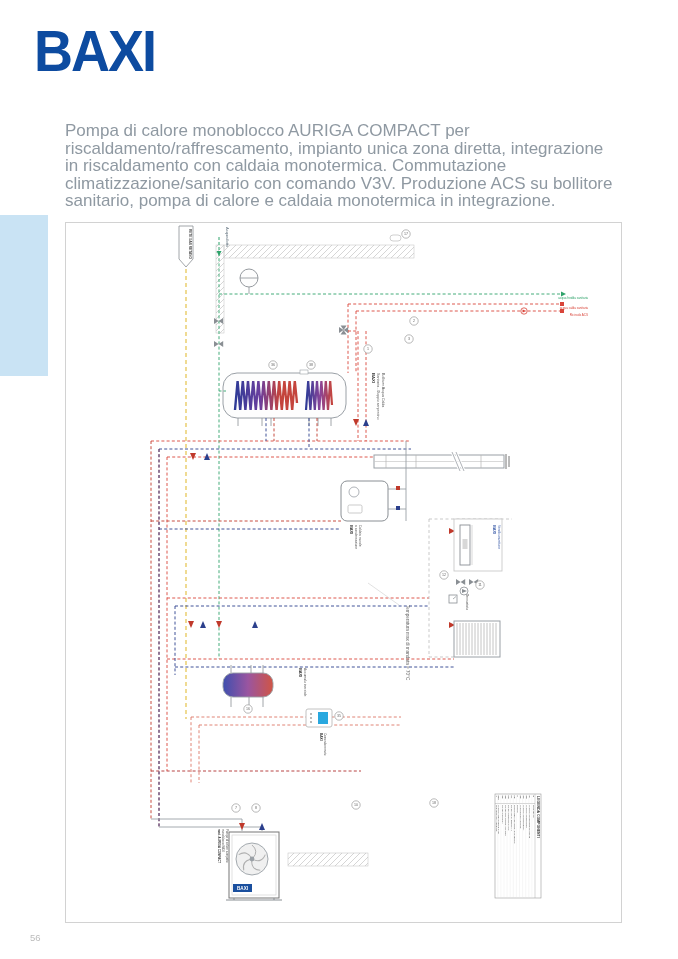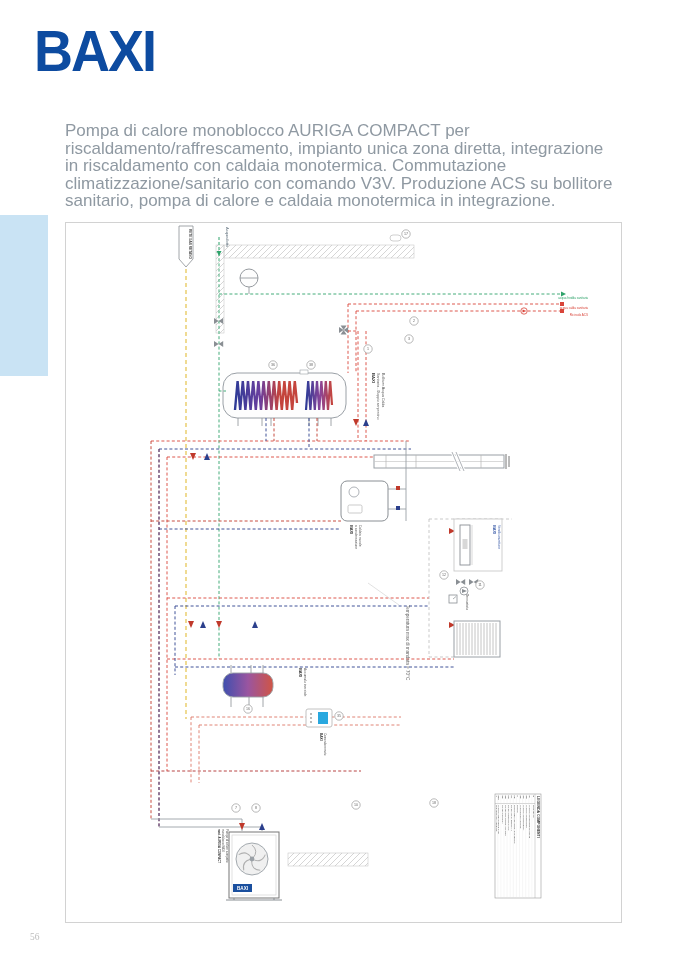--- a/index.html
+++ b/index.html
@@ -1,21 +1,21 @@
 <!DOCTYPE html>
 <html><head>
 <meta charset="utf-8">
 <style>
   html,body{margin:0;padding:0;background:#ffffff;}
   body{width:678px;height:959px;position:relative;font-family:"Liberation Sans",sans-serif;overflow:hidden;}
   .logo{position:absolute;left:34px;top:24px;font-weight:900;font-size:54px;letter-spacing:-2px;line-height:1;transform:scaleY(1.05);}
   .intro{position:absolute;left:65px;top:122px;width:548px;font-size:17px;line-height:17.6px;color:#8f99a2;}
   .blue-band{position:absolute;left:0;top:215px;width:48px;height:161px;}
   .frame{position:absolute;left:65px;top:222px;width:555px;height:699px;border:1px solid #d2d2d2;background:#fff;}
-  .pagenum{position:absolute;left:30px;top:932px;font-size:9.5px;color:#bcbcbc;font-family:Liberation Serif, serif;}
+  .pagenum{position:absolute;left:30px;top:932px;font-size:9.5px;color:#bcbcbc;}
   svg{display:block;}
   text{font-family:"Liberation Sans",sans-serif;}
 </style>
 </head>
 <body>
 
 <div class="logo" style="color:#0d4ba0;">BAXI</div>
 
 <div class="intro">Pompa di calore monoblocco AURIGA COMPACT per riscaldamento/raffrescamento, impianto unica zona diretta, integrazione in riscaldamento con caldaia monotermica. Commutazione climatizzazione/sanitario con comando V3V. Produzione ACS su bollitore sanitario, pompa di calore e caldaia monotermica in integrazione.</div>
 

